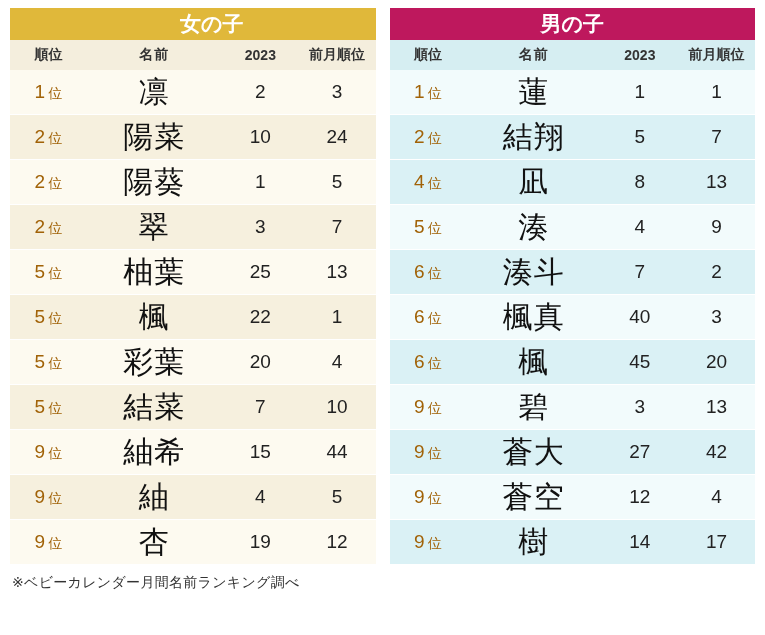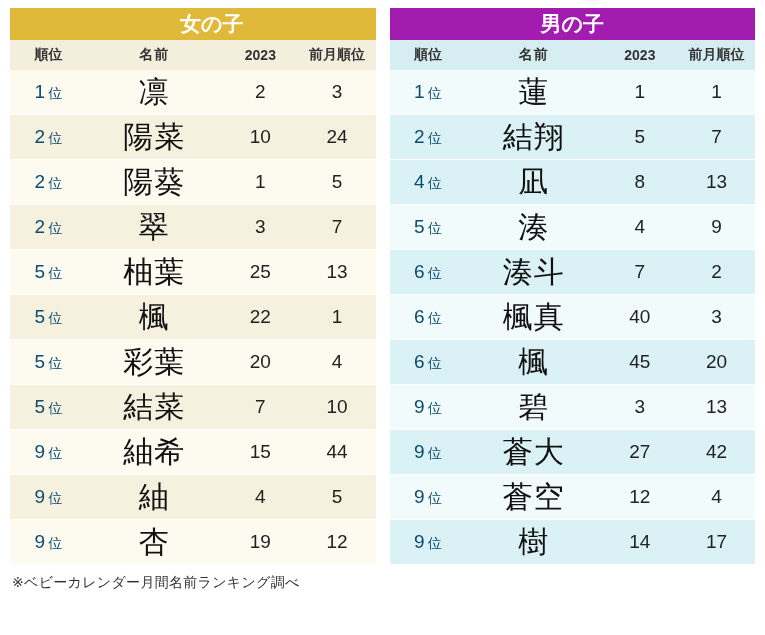--- a/index.html
+++ b/index.html
@@ -47,21 +47,21 @@
   .panel-header {
     height: 32px;
     display: flex;
     align-items: center;
     justify-content: center;
     font-size: 21px;
     font-weight: bold;
     color: #ffffff;
   }
   .girl .panel-header { background: #e0b83a; padding-left: 38px; }
-  .boy .panel-header { background: #a21caf; text-align: right; }
+  .boy .panel-header { background: #be185d; text-align: right; }
 
   table.rank {
     width: 100%;
     border-collapse: collapse;
     table-layout: fixed;
   }
   table.rank th {
     font-size: 14px;
     font-weight: bold;
     color: #333333;
@@ -76,21 +76,21 @@
     padding: 0;
     height: 44px;
     vertical-align: middle;
     border-bottom: 1px solid #ffffff;
   }
   .girl tr.row-odd td { background: #fdfaf0; }
   .girl tr.row-even td { background: #f6f0de; }
   .boy tr.row-odd td { background: #f2fbfc; }
   .boy tr.row-even td { background: #daf1f5; }
 
-  .c-rank { width: 21%; font-size: 17px; color: #0c4a6e; }
+  .c-rank { width: 21%; font-size: 17px; color: #a16207; }
   .c-rank .num { font-size: 19px; }
   .c-rank .kurai { font-size: 14px; margin-left: 3px; }
   .c-name { width: 37%; font-size: 30px; color: #111; letter-spacing: 1px; }
   .c-2023 { width: 21%; font-size: 19px; color: #222; }
   .c-prev { width: 21%; font-size: 19px; color: #222; }
 
   th.c-name { font-size: 15px; }
   th.c-2023, th.c-prev { font-size: 13px; }
   th.c-rank { font-size: 14px; }
 

